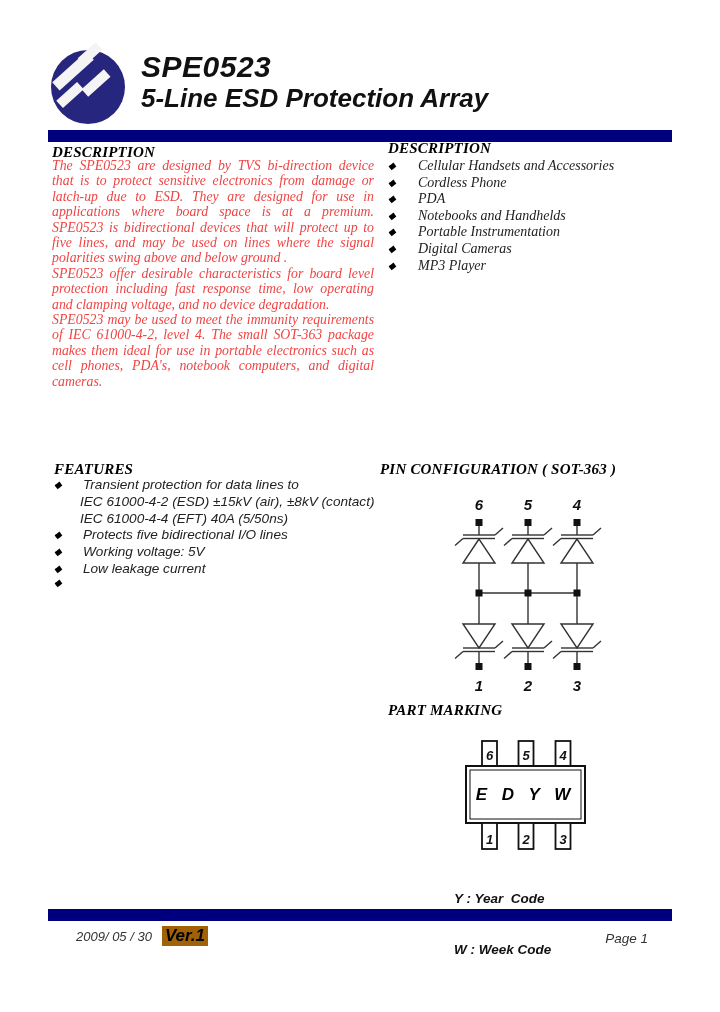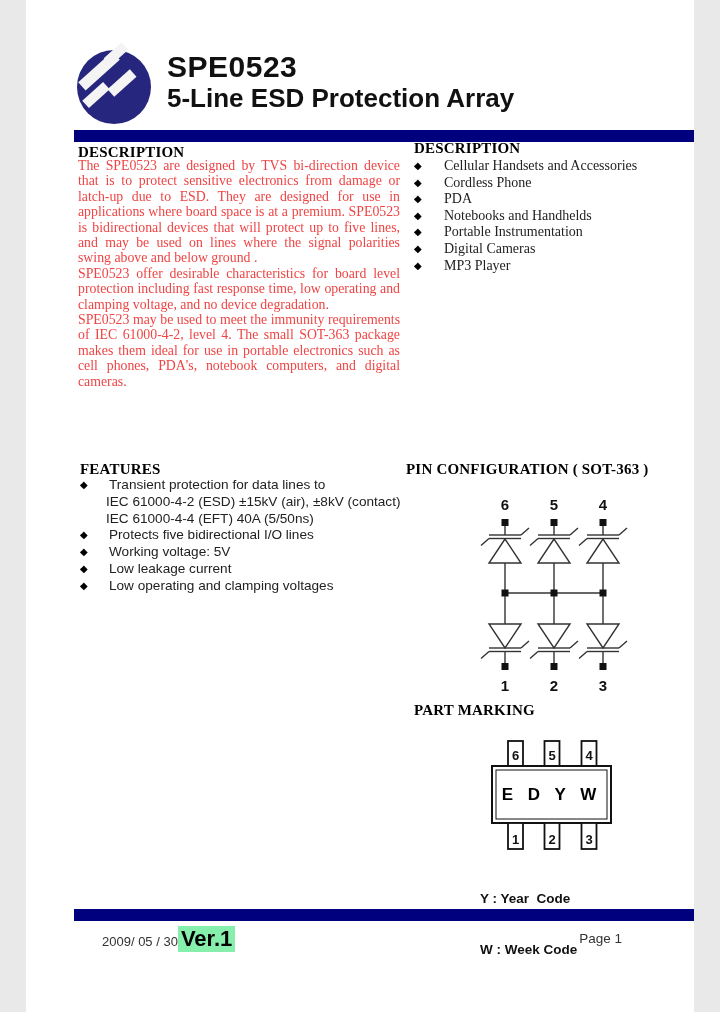--- a/index.html
+++ b/index.html
@@ -1,19 +1,20 @@
 <!DOCTYPE html>
 <html><head>
 <meta charset="utf-8">
 <style>
   html,body{margin:0;padding:0;background:#e9e9e9;}
   .page{
-    position:relative;width:668px;height:1012px;background:#ffffff;
+    position:relative;width:720px;height:1012px;background:#ffffff;
     font-family:"Liberation Serif",serif;color:#1a1a1a;overflow:hidden;
     margin:0 auto;
+    font-style:italic;
   }
   
   .logo{position:absolute;left:46px;top:42px;}
   .title-block{position:absolute;left:141px;top:50px;font-family:"Liberation Sans",sans-serif;font-weight:bold;color:#111;}
   .title{font-size:30px;line-height:33px;letter-spacing:.5px;}
   .subtitle{font-size:26px;line-height:30px;}
   .navy-bar{position:absolute;left:48px;width:624px;height:12px;background:#00007f;}
   .bar-top{top:130px;}
   .bar-bottom{top:909px;}
   
@@ -31,21 +32,21 @@
   .feat-row .diamond{flex:0 0 29px;}
   .feat-row.cont{padding-left:26px;}
   
   .pin-svg{position:absolute;left:440px;top:486px;}
   .pkg-svg{position:absolute;left:455px;top:727px;}
   .legend{position:absolute;left:454px;top:856px;font-family:"Liberation Sans",sans-serif;
           font-weight:bold;font-size:13.5px;line-height:17px;color:#111;white-space:pre;}
   
   .footer-left{position:absolute;left:52px;top:926px;display:flex;align-items:baseline;font-family:"Liberation Sans",sans-serif;}
   .footer-date{font-size:13px;color:#333;margin-left:24px;}
-  .footer-ver{font-size:22px;font-weight:bold;color:#000;background:#86efac;padding:0 3px;margin-left:0;}
+  .footer-ver{font-size:17px;font-weight:bold;color:#000;background:#a16207;padding:0 3px;margin-left:10px;}
   .footer-page{position:absolute;right:72px;top:931px;font-family:"Liberation Sans",sans-serif;font-size:13.5px;color:#333;}
   svg text{font-family:"Liberation Sans",sans-serif;}
 </style>
 </head>
 <body>
 
 <div class="page">
 
   <svg class="logo" width="86" height="86" viewBox="0 0 86 86">
     <defs>
@@ -127,21 +128,20 @@
     <div class="feat-row">
         <span class="diamond">◆</span>
         <span>Working voltage: 5V</span>
       </div>
     <div class="feat-row">
         <span class="diamond">◆</span>
         <span>Low leakage current</span>
       </div>
     <div class="feat-row">
         <span class="diamond">◆</span>
-        <span>Low operating and clamping voltages</span>
       </div>
   </div>
 
   <div class="sec-head" style="left:380px;top:461px;">PIN CONFIGURATION ( SOT-363 )</div>
   <svg class="pin-svg" width="220" height="212" viewBox="0 0 220 212" fill="none" stroke="#333" stroke-width="1.4">
 
     <line x1="39" y1="107" x2="137" y2="107"></line>
 
     <g>
       <text x="39" y="24" text-anchor="middle" font-size="15" font-weight="600" fill="#111" stroke="none">6</text>

